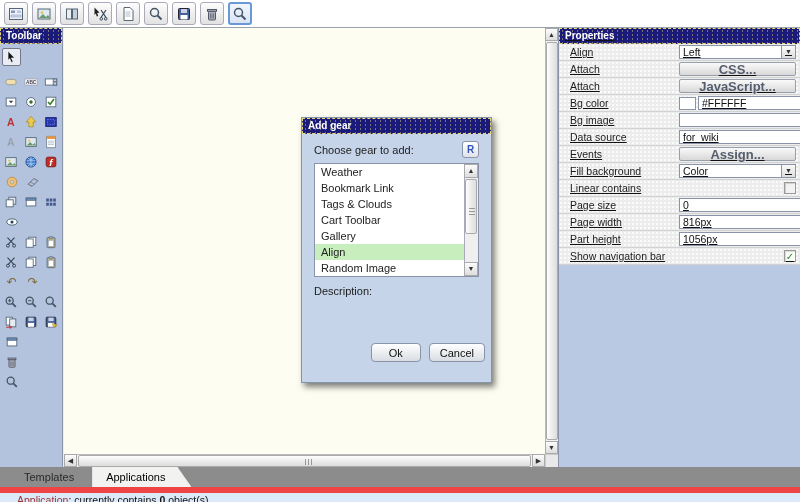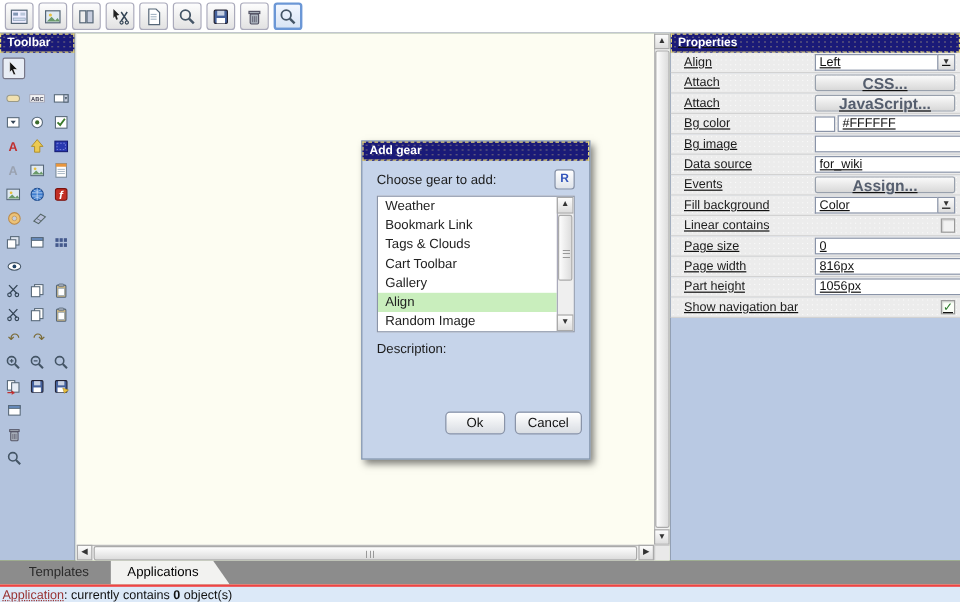--- a/index.html
+++ b/index.html
@@ -86,22 +86,22 @@
     font-family:inherit; color:#111; }
   .swatch { width:17px; height:13px; background:#fff; border:1px solid #8a94a8; margin-right:1px; flex:0 0 17px; cursor:pointer;}
   .cb { width:12px; height:12px; border:1px solid #999; background:#f2f2f2; box-shadow:inset 1px 1px 1px rgba(0,0,0,.15);
     font-size:10px; line-height:11px; text-align:center; color:#2a7a2a; font-weight:bold; cursor:pointer; }
   .cb.checked { background:#fbfff8; }
   
   .tabbar { height:20px; background:#8c8c8c; display:flex; align-items:flex-end; padding-left:10px; flex:0 0 20px; }
   .tab { height:20px; line-height:20px; padding:0 18px 0 14px; font-size:11px; color:#2a2a2a; cursor:pointer; }
   .tab.active { background:#f2f2f0; color:#000;
     clip-path:polygon(0 0, calc(100% - 14px) 0, 100% 100%, 0 100%); padding-right:26px; }
-  .statusbar { height:15px; background:#dce9f8; border-top:2px solid #ef4444; font-size:10.5px; line-height:14px;
-    padding-left:2px; flex:0 0 15px; white-space:pre; }
+  .statusbar { height:15px; background:#dce9f8; border-top:6px solid #ef4444; font-size:10.5px; line-height:14px;
+    padding-left:17px; flex:0 0 15px; white-space:pre; }
   .statusbar .link { color:#993333; text-decoration:underline dotted; cursor:pointer; }
   .statusbar b { font-weight:bold; }
   .hiddefs { position:absolute; width:0; height:0; overflow:hidden; }
 </style>
 </head>
 <body>
 
 <svg class="hiddefs" aria-hidden="true">
 <defs>
 <symbol id="i-cursor" viewBox="0 0 16 16">

